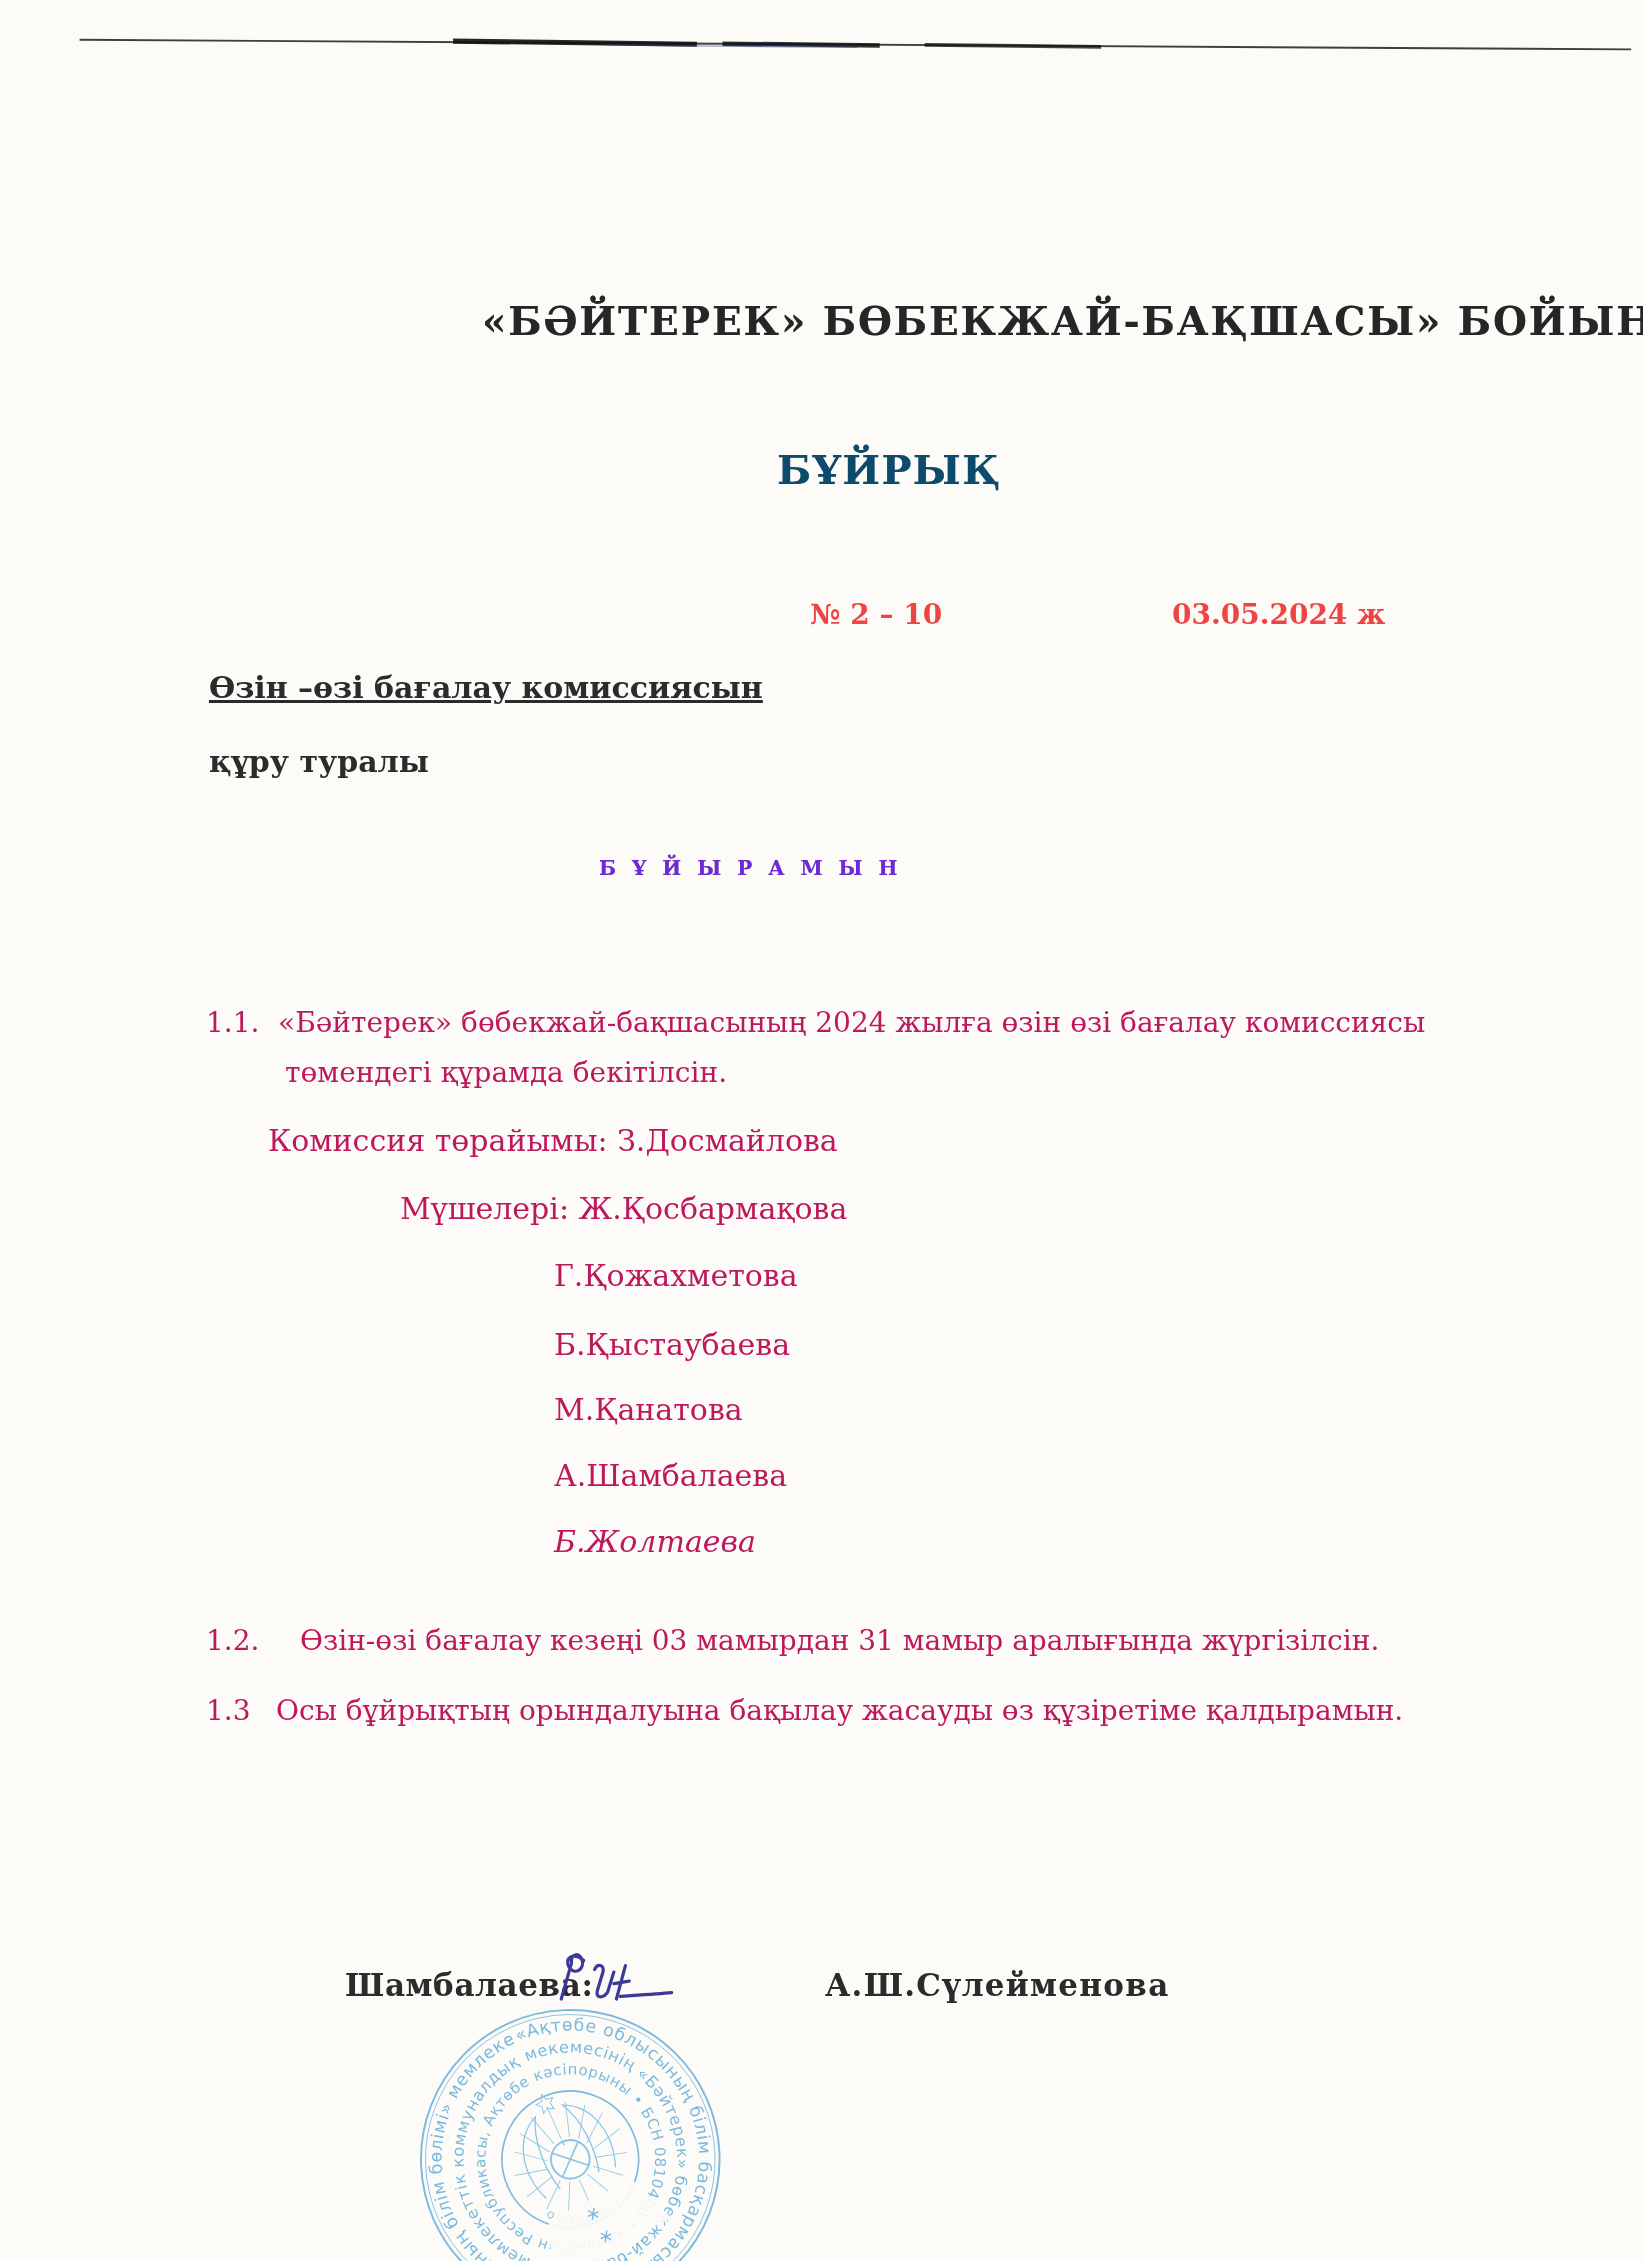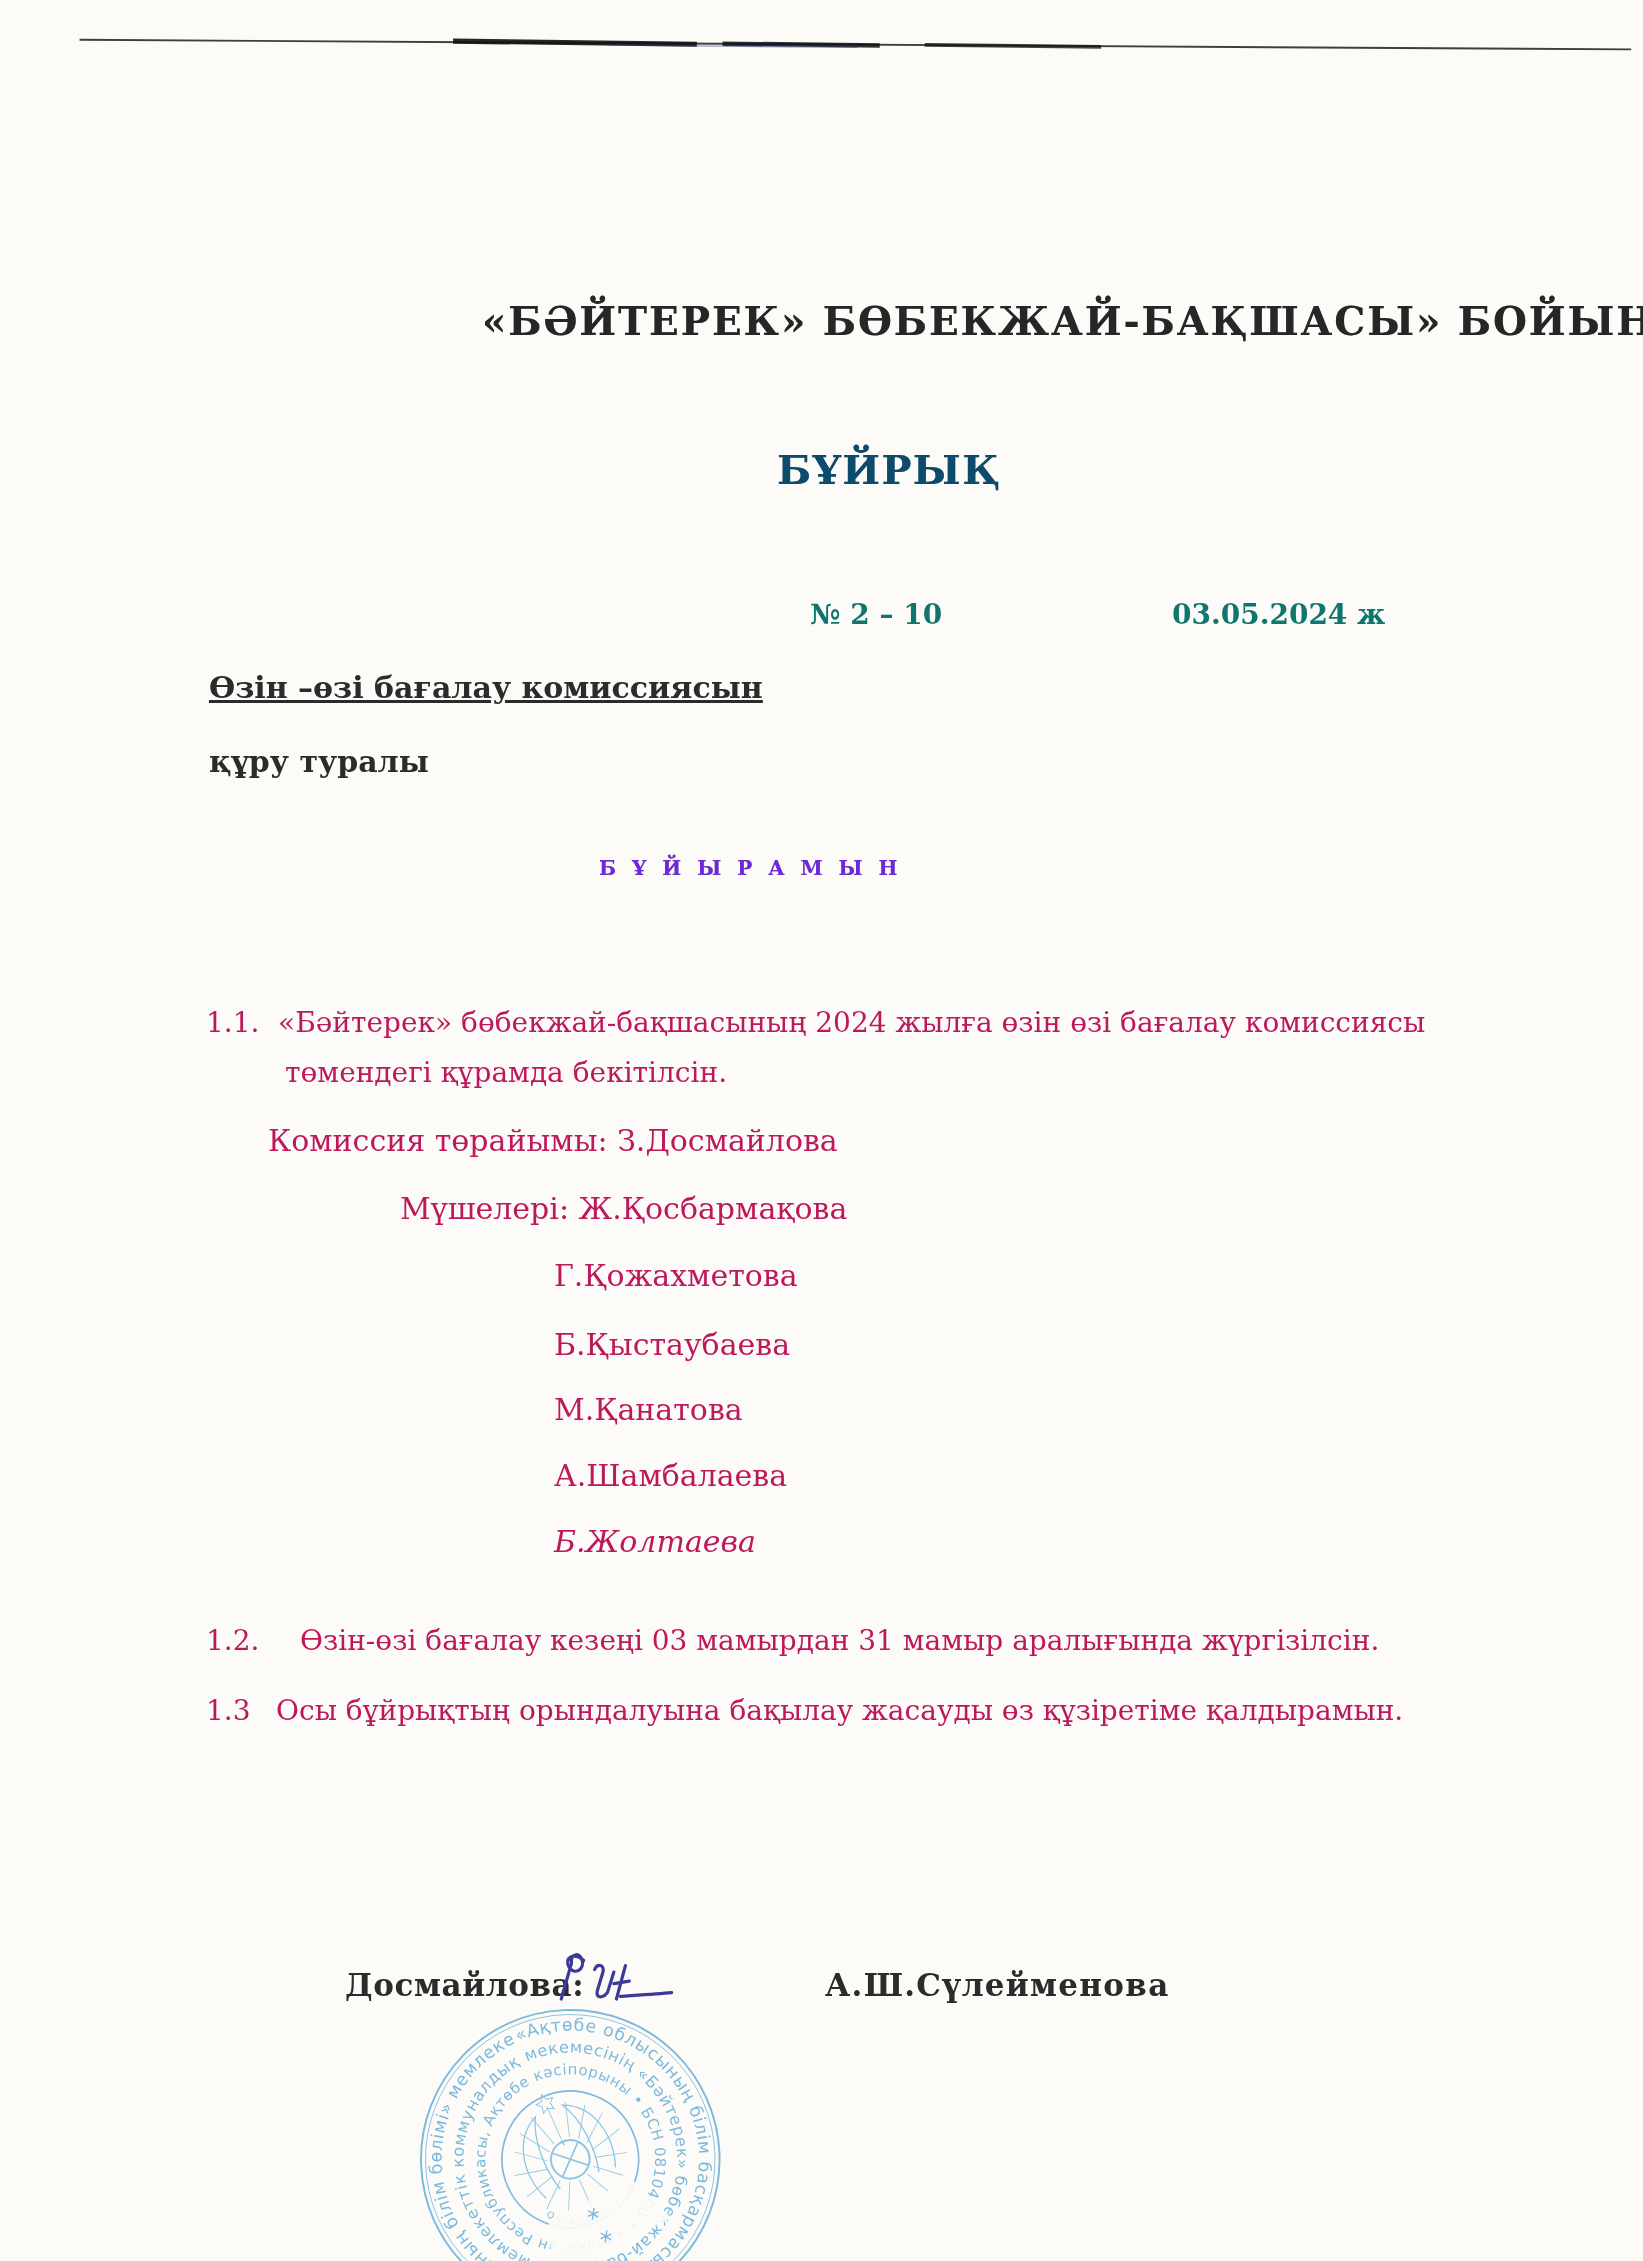--- a/index.html
+++ b/index.html
@@ -9,21 +9,21 @@
     background:#fcfbf7;
     overflow:hidden;
     font-family:"DejaVu Serif","Liberation Serif",serif;
     color:#2e2e2e;
   }
   .abs{position:absolute;white-space:nowrap;}
   .b{font-weight:bold;}
   .faded{text-shadow:0 0 0.6px rgba(40,40,40,.45);}
   .title{font-size:39px;letter-spacing:1.9px;color:#262626;}
   .doctype{font-size:40px;letter-spacing:1.3px;color:#0c4a6e;}
-  .numline{font-size:28px;color:#0f766e;}
+  .numline{font-size:28px;color:#ef4444;}
   .subject{font-size:30px;color:#2b2b2b;}
   .resolution{font-size:20px;letter-spacing:4.5px;color:#6d28d9;}
   .bodytext{font-size:28px;color:#be185d;}
   .footline{font-size:31px;color:#2b2b2b;letter-spacing:0.6px;}
   svg{position:absolute;display:block;}
 </style>
 </head>
 <body>
 
 <div class="page">
@@ -122,21 +122,21 @@
       <polygon points="186,332 330,328 362,408 158,408" fill="#fcfbf7" opacity="0.93" stroke="none"></polygon>
       <g stroke="#4aa0d6" stroke-width="2.2">
         <path d="M 244 352 L 262 352 M 248 344 L 258 360 M 258 344 L 248 360"></path>
       </g>
       <g stroke="#4aa0d6" stroke-width="2.2">
         <path d="M 248 392 L 266 392 M 252 384 L 262 400 M 262 384 L 252 400"></path>
       </g>
     </g>
   </svg>
 
-  <div class="abs b footline" style="left:345px;top:1967px;">Досмайлова:</div>
+  <div class="abs b footline" style="left:345px;top:1967px;">Шамбалаева:</div>
 
   <svg style="left:535px;top:1940px;" width="168" height="77" viewBox="0 0 260 120">
     <g stroke="#3b3b97" stroke-width="5" fill="none" stroke-linecap="round" stroke-linejoin="round">
       <path d="M 75 32 C 60 18, 44 28, 52 42 C 60 56, 78 46, 72 30 C 68 18, 54 22, 56 36 L 40 92"></path>
       <path d="M 92 46 C 96 36, 108 38, 105 50 L 96 80 C 94 90, 104 92, 112 82 L 122 50"></path>
       <path d="M 140 40 L 126 92 M 122 68 L 146 64"></path>
       <path d="M 132 88 C 160 86, 190 84, 212 82"></path>
     </g>
   </svg>
 

